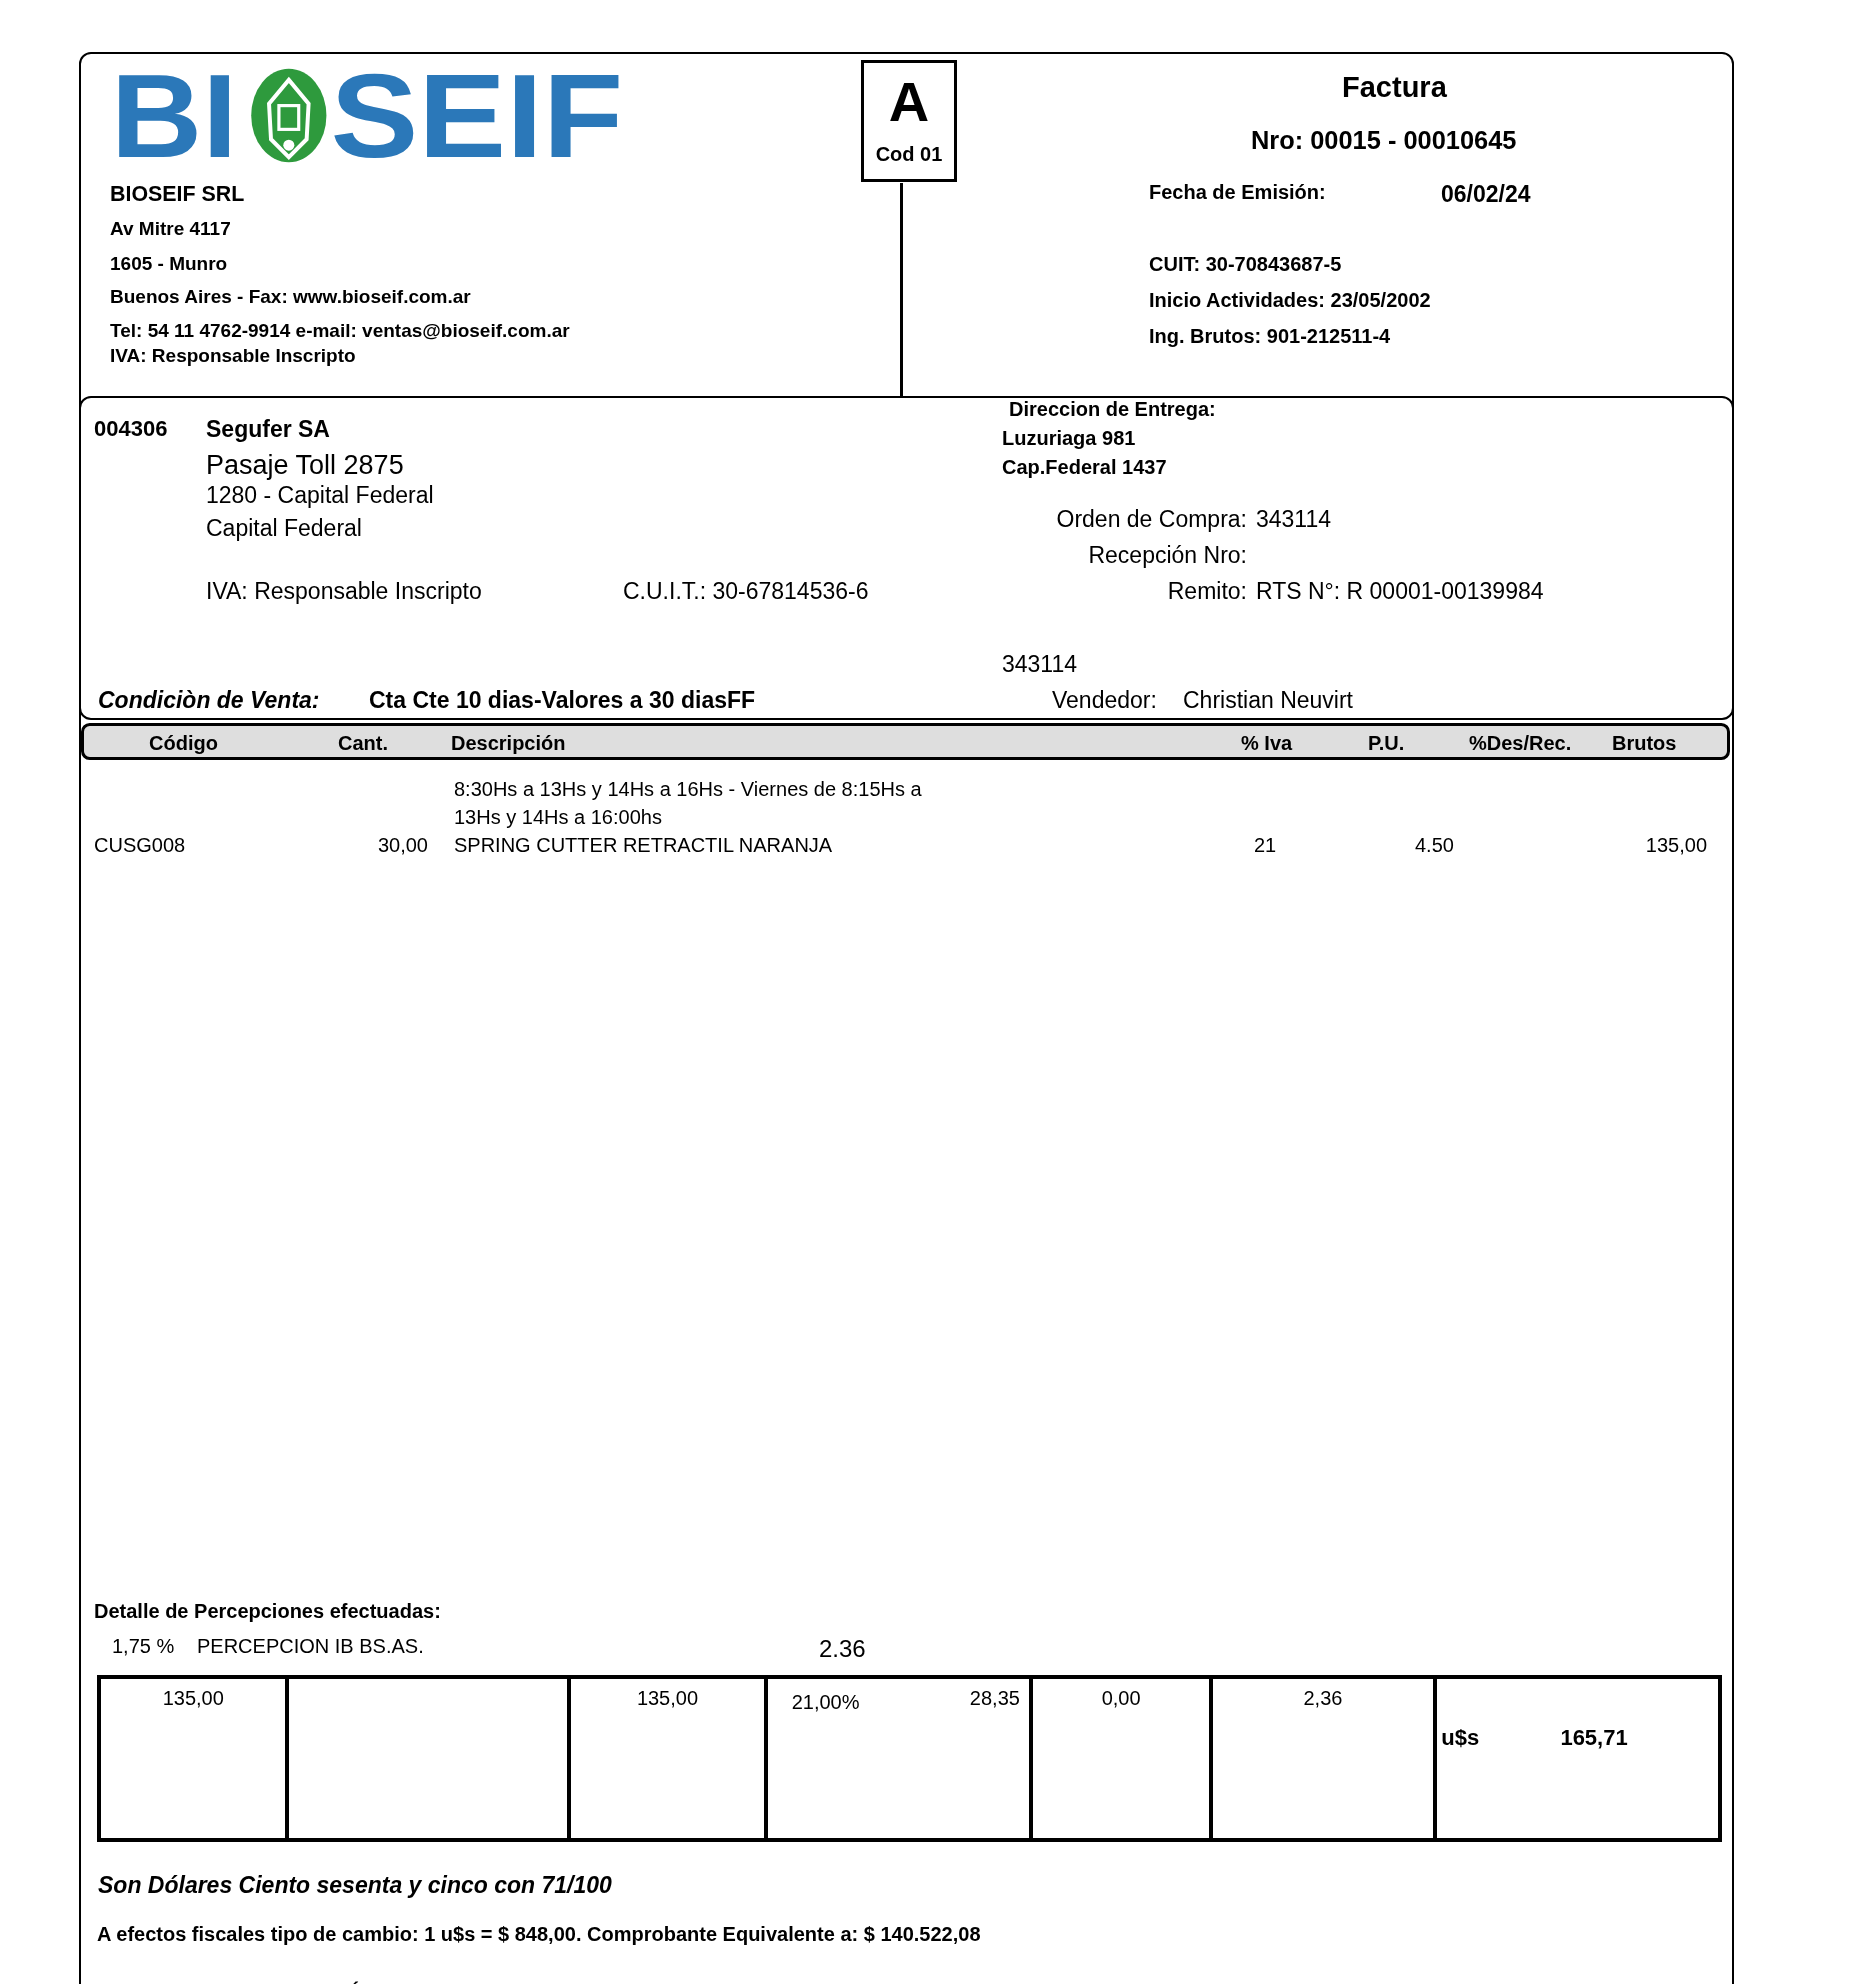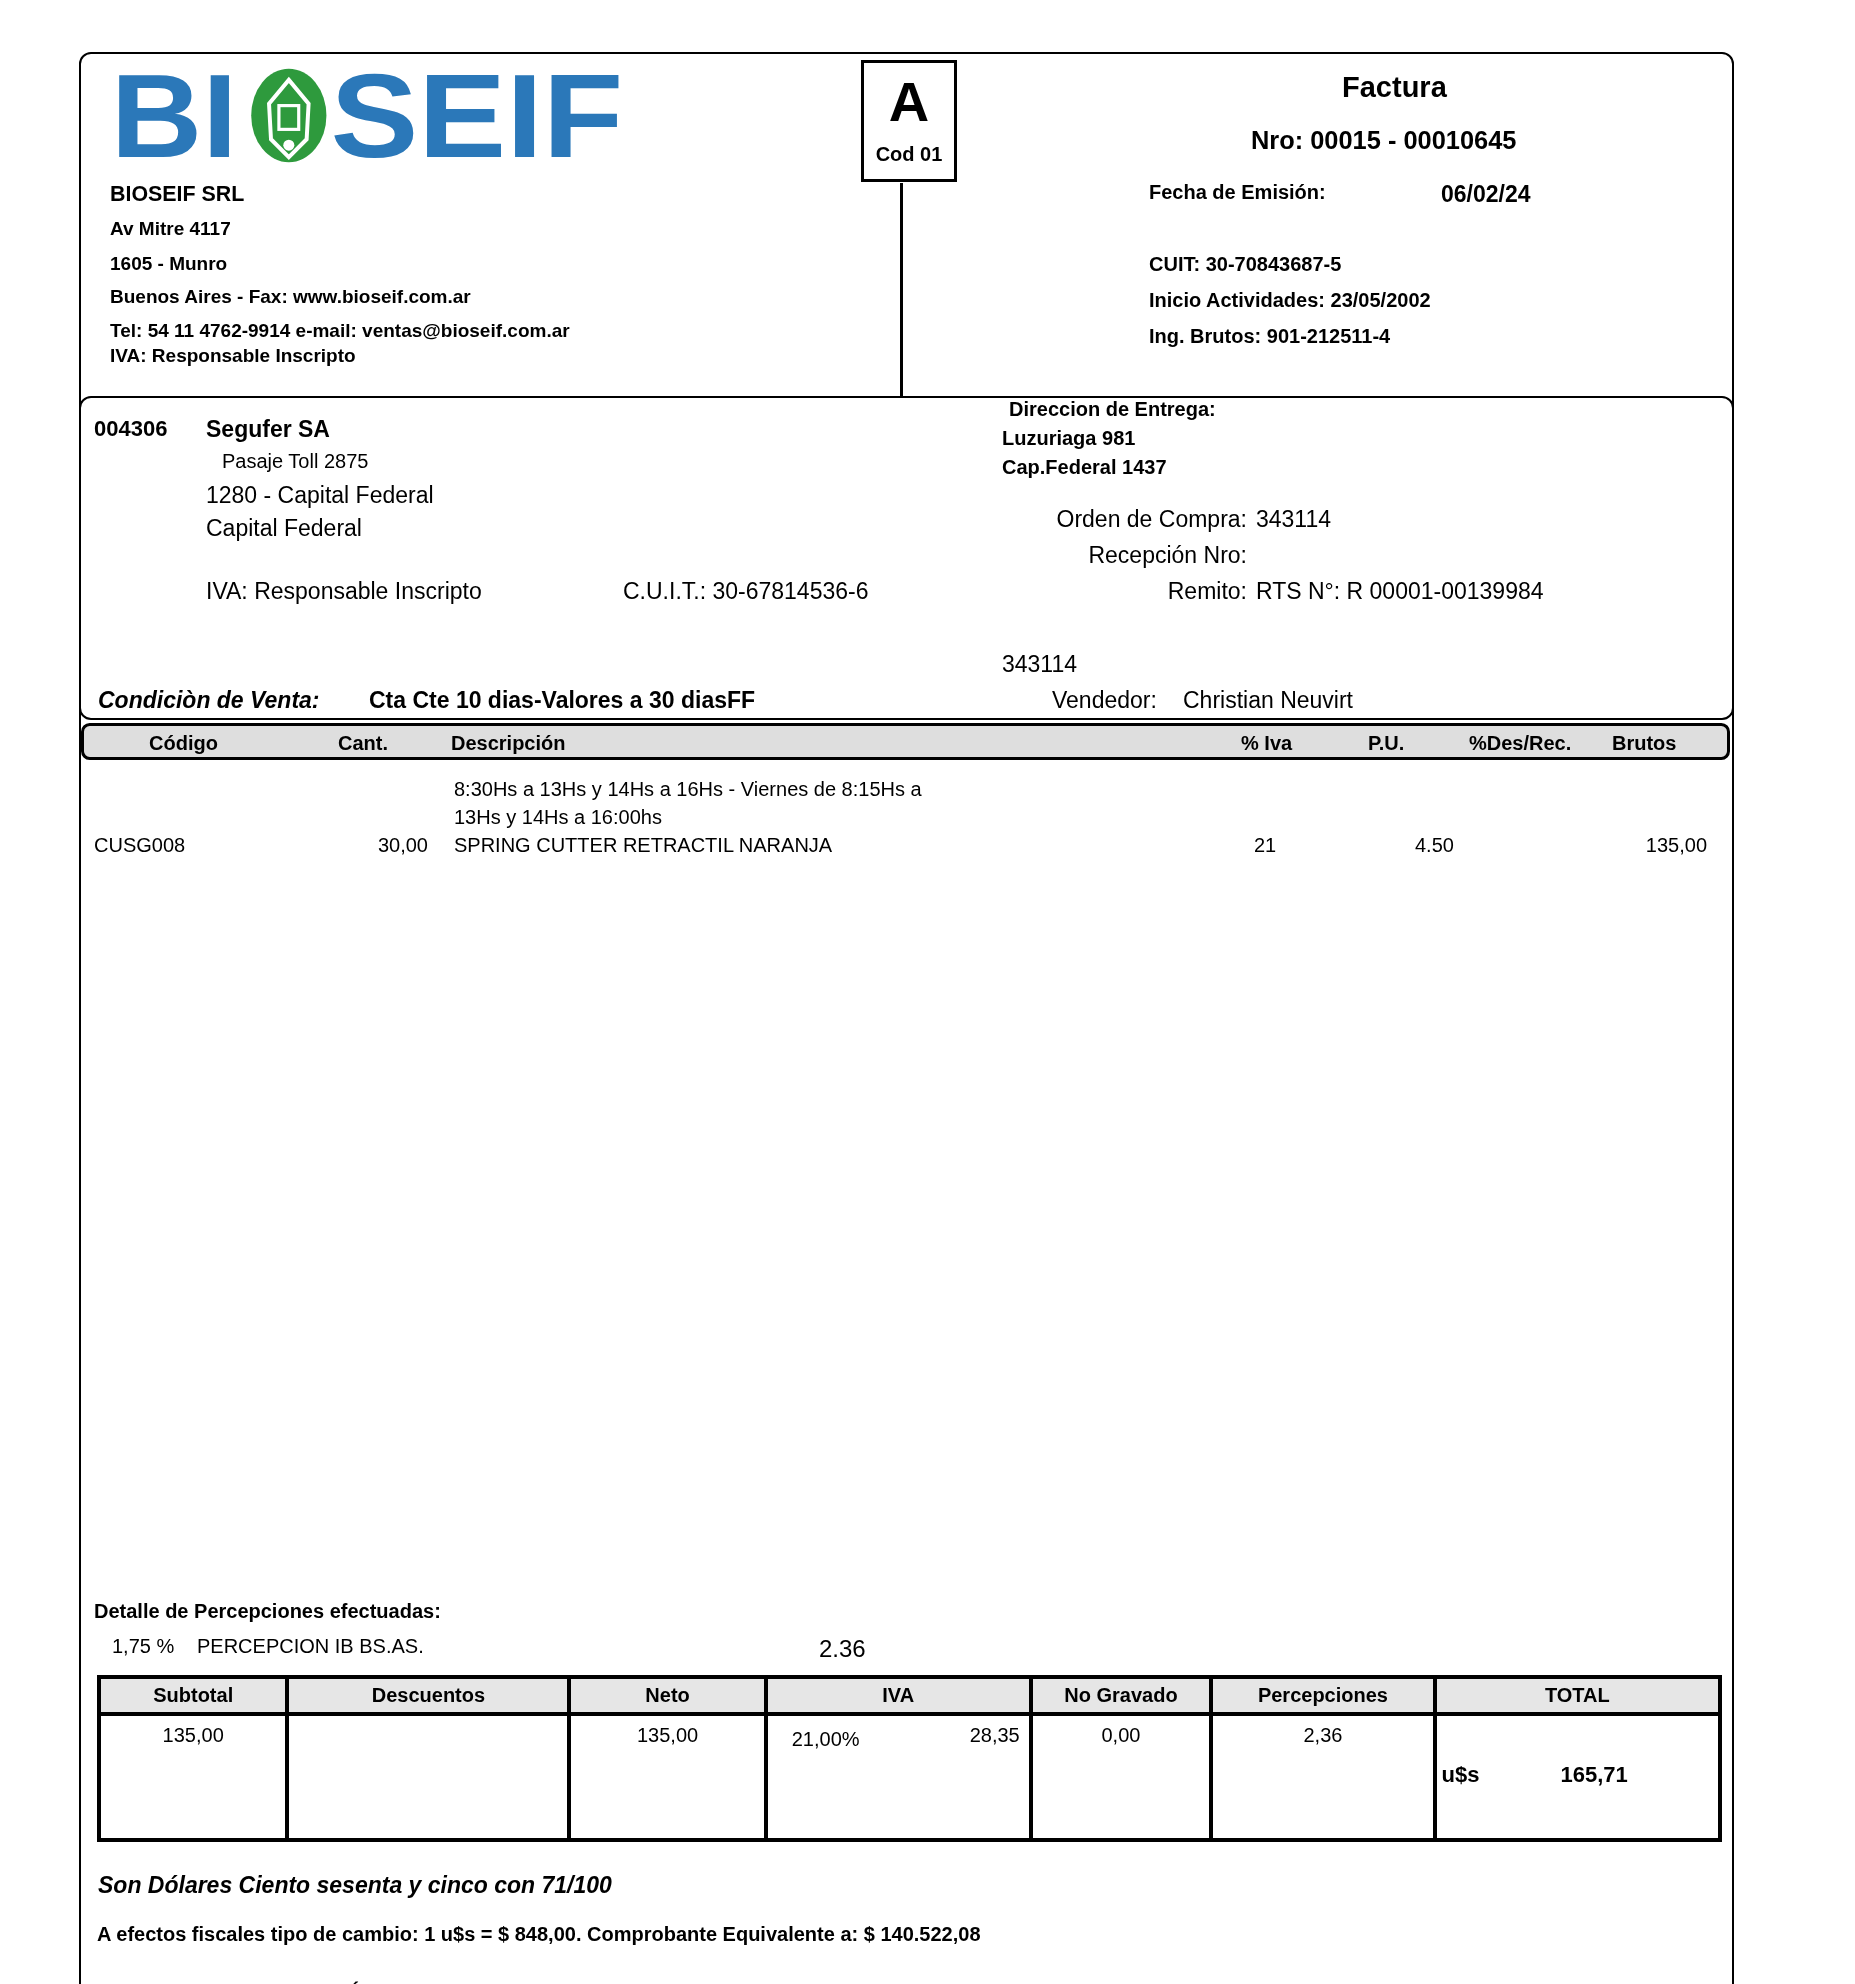--- a/index.html
+++ b/index.html
@@ -75,21 +75,21 @@
 <div class="txt b" style="left:1251px; top:126px; font-size:25.4px;">Nro: 00015 - 00010645</div>
 <div class="txt b" style="left:1149px; top:181px; font-size:20px;">Fecha de Emisión:</div>
 <div class="txt b" style="left:1441px; top:181px; font-size:23px;">06/02/24</div>
 <div class="txt b" style="left:1149px; top:253px; font-size:20px;">CUIT: 30-70843687-5</div>
 <div class="txt b" style="left:1149px; top:289px; font-size:20px;">Inicio Actividades: 23/05/2002</div>
 <div class="txt b" style="left:1149px; top:325px; font-size:20px;">Ing. Brutos: 901-212511-4</div>
 
 <div id="custbox" class="frame"></div>
 <div class="txt b" style="left:94px; top:416px; font-size:22px;">004306</div>
 <div class="txt b" style="left:206px; top:416px; font-size:23px;">Segufer SA</div>
-<div class="txt" style="left:206px; top:450px; font-size:20px;margin-left:16px;">Pasaje Toll 2875</div>
+<div class="txt" style="left:206px; top:450px; font-size:27px;">Pasaje Toll 2875</div>
 <div class="txt" style="left:206px; top:482px; font-size:23px;">1280 - Capital Federal</div>
 <div class="txt" style="left:206px; top:515px; font-size:23px;">Capital Federal</div>
 <div class="txt" style="left:206px; top:578px; font-size:23px;">IVA: Responsable Inscripto</div>
 <div class="txt" style="left:623px; top:578px; font-size:23px;">C.U.I.T.: 30-67814536-6</div>
 
 <div class="txt b" style="left:1009px; top:398px; font-size:20px;">Direccion de Entrega:</div>
 <div class="txt b" style="left:1002px; top:427px; font-size:20px;">Luzuriaga 981</div>
 <div class="txt b" style="left:1002px; top:456px; font-size:20px;">Cap.Federal 1437</div>
 
 <div class="txt" style="left:854px; top:506px; width:393px; text-align:right; font-size:23px;">Orden de Compra:</div>
@@ -135,29 +135,20 @@
   <colgroup>
     <col style="width:189px">
       <col style="width:283px">
       <col style="width:197px">
       <col style="width:266px">
       <col style="width:181px">
       <col style="width:224px">
       <col style="width:286px">
   </colgroup>
   <tbody>
-      <tr>
-    <th>Subtotal</th>
-    <th>Descuentos</th>
-    <th>Neto</th>
-    <th>IVA</th>
-    <th>No Gravado</th>
-    <th>Percepciones</th>
-    <th>TOTAL</th>
-  </tr>
   <tr>
     <td>135,00</td>
     <td></td>
     <td>135,00</td>
     <td style="text-align:left; padding-left:24px; padding-top:12px;">
       <span>21,00%</span>
       <span style="float:right; padding-right:8px; margin-top:-4px;">28,35</span>
     </td>
     <td>0,00</td>
     <td>2,36</td>

